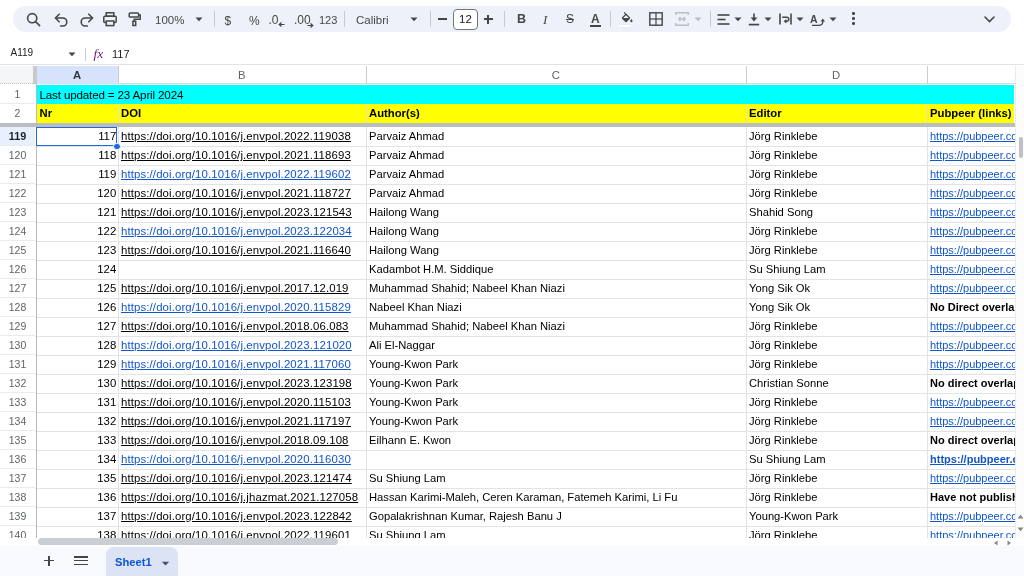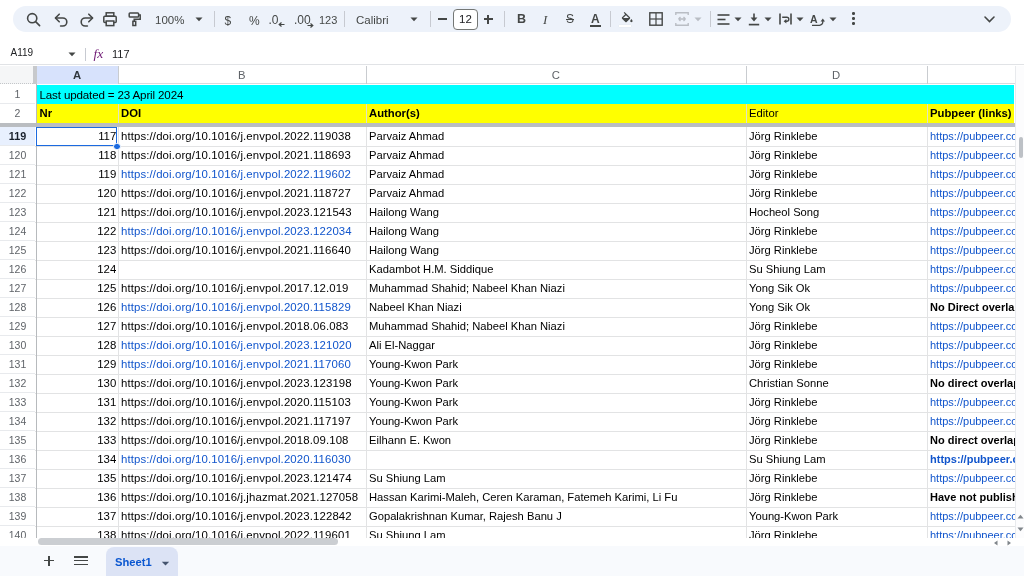--- a/index.html
+++ b/index.html
@@ -1,20 +1,20 @@
 <!DOCTYPE html>
 <html><head><meta charset="utf-8"><title>Sheet</title><style>
 *{margin:0;padding:0;box-sizing:border-box;border:0 solid}
 html,body{width:1024px;height:576px;overflow:hidden;background:#fff;
  font-family:"Liberation Sans",sans-serif;-webkit-font-smoothing:antialiased}
 .a{position:absolute}
 svg{position:absolute;overflow:visible}
 .tl{font-size:11.5px;color:#444746}
 .cell{white-space:nowrap;overflow:visible;font-size:11.4px;color:#000;line-height:19.8px;height:19px}
-.lnk{}
+.lnk{text-decoration:underline}
 </style></head><body>
 <div class="a" style="left:13px;top:6px;width:998px;height:26px;background:#edf2fa;border-radius:13px"></div>
 <svg class="a" style="left:26px;top:11.5px" width="15" height="15" viewBox="0 0 15 15">
     <circle cx="6.2" cy="6.2" r="4.6" fill="none" stroke="#444746" stroke-width="1.6"></circle>
     <line x1="9.6" y1="9.6" x2="13.6" y2="13.6" stroke="#444746" stroke-width="1.6" stroke-linecap="round"></line>
   </svg>
 <svg class="a" style="left:54px;top:13px" width="14" height="12" viewBox="0 0 14 12">
     <path d="M5.2 1.2 1.4 5l3.8 3.8" fill="none" stroke="#444746" stroke-width="1.6" stroke-linecap="round" stroke-linejoin="round"></path>
     <path d="M1.8 5h7.0a4.0 4.0 0 0 1 0 8h-2.2" fill="none" stroke="#444746" stroke-width="1.6" stroke-linecap="round"></path>
   </svg>
@@ -147,21 +147,21 @@
 <div class="a" style="left:36.5px;top:18.5px;width:977.5px;height:19px;background:#00ffff"></div>
 <div class="a cell" style="left:39.5px;top:18.5px;font-weight:normal;font-size:11.6px;letter-spacing:-0.15px">Last updated = 23 April 2024</div>
 <div class="a" style="left:36.5px;top:37.5px;width:977.5px;height:19px;background:#ffff00"></div>
 <div class="a" style="left:117.5px;top:37.5px;width:1px;height:19px;background:#dfe1c9"></div>
 <div class="a" style="left:366px;top:37.5px;width:1px;height:19px;background:#dfe1c9"></div>
 <div class="a" style="left:745.5px;top:37.5px;width:1px;height:19px;background:#dfe1c9"></div>
 <div class="a" style="left:926.5px;top:37.5px;width:1px;height:19px;background:#dfe1c9"></div>
 <div class="a cell" style="left:39.5px;top:37.5px;font-weight:bold;font-size:11.3px">Nr</div>
 <div class="a cell" style="left:121px;top:37.5px;font-weight:bold;font-size:11.3px">DOI</div>
 <div class="a cell" style="left:369px;top:37.5px;font-weight:bold;font-size:11.3px">Author(s)</div>
-<div class="a cell" style="left:749px;top:37.5px;font-weight:normal;font-size:11.3px">Editor</div>
+<div class="a cell" style="left:749px;top:37.5px;font-weight:bold;font-size:11.3px">Editor</div>
 <div class="a cell" style="left:930px;top:37.5px;font-weight:bold;font-size:11.3px">Pubpeer (links)</div>
 <div class="a" style="left:0;top:18.5px;width:35px;height:19px;background:#fff;border-bottom:1px solid #e8eaed;text-align:center;font-size:10.5px;color:#5f6368;line-height:19px">1</div>
 <div class="a" style="left:0;top:37.5px;width:35px;height:19px;background:#fff;text-align:center;font-size:10.5px;color:#5f6368;line-height:19px">2</div>
 <div class="a" style="left:0;top:56.5px;width:1015px;height:4.5px;background:#babdc1"></div>
 <div class="a" style="left:0;top:61px;width:35px;height:19px;background:#e8f0fe;border-bottom:1px solid #e8eaed;text-align:center;line-height:19px;font-weight:bold;color:#19202c;font-size:10.8px">119</div>
 <div class="a" style="left:35px;top:79.5px;width:980px;height:0.8px;background:#e2e3e4"></div>
 <div class="a cell" style="left:35px;top:61px;width:81.3px;text-align:right">117</div>
 <div class="a cell lnk" style="left:121px;top:61px;color:#000;letter-spacing:0.12px">https://doi.org/10.1016/j.envpol.2022.119038</div>
 <div class="a cell" style="left:369px;top:61px;font-size:11.2px">Parvaiz Ahmad</div>
 <div class="a cell" style="left:749px;top:61px;font-size:11.2px">Jörg Rinklebe</div>
@@ -185,21 +185,21 @@
 <div class="a cell" style="left:35px;top:118px;width:81.3px;text-align:right">120</div>
 <div class="a cell lnk" style="left:121px;top:118px;color:#000;letter-spacing:0.12px">https://doi.org/10.1016/j.envpol.2021.118727</div>
 <div class="a cell" style="left:369px;top:118px;font-size:11.2px">Parvaiz Ahmad</div>
 <div class="a cell" style="left:749px;top:118px;font-size:11.2px">Jörg Rinklebe</div>
 <div class="a cell lnk" style="left:930px;top:118px;color:#1155cc;font-size:11px">https://pubpeer.com/publications</div>
 <div class="a" style="left:0;top:137px;width:35px;height:19px;background:#fff;border-bottom:1px solid #e8eaed;text-align:center;line-height:19px;color:#5f6368;font-size:10.5px">123</div>
 <div class="a" style="left:35px;top:155.5px;width:980px;height:0.8px;background:#e2e3e4"></div>
 <div class="a cell" style="left:35px;top:137px;width:81.3px;text-align:right">121</div>
 <div class="a cell lnk" style="left:121px;top:137px;color:#000;letter-spacing:0.12px">https://doi.org/10.1016/j.envpol.2023.121543</div>
 <div class="a cell" style="left:369px;top:137px;font-size:11.2px">Hailong Wang</div>
-<div class="a cell" style="left:749px;top:137px;font-size:11.2px">Hocheol Song</div>
+<div class="a cell" style="left:749px;top:137px;font-size:11.2px">Shahid Song</div>
 <div class="a cell lnk" style="left:930px;top:137px;color:#1155cc;font-size:11px">https://pubpeer.com/publications</div>
 <div class="a" style="left:0;top:156px;width:35px;height:19px;background:#fff;border-bottom:1px solid #e8eaed;text-align:center;line-height:19px;color:#5f6368;font-size:10.5px">124</div>
 <div class="a" style="left:35px;top:174.5px;width:980px;height:0.8px;background:#e2e3e4"></div>
 <div class="a cell" style="left:35px;top:156px;width:81.3px;text-align:right">122</div>
 <div class="a cell lnk" style="left:121px;top:156px;color:#1155cc;letter-spacing:0.12px">https://doi.org/10.1016/j.envpol.2023.122034</div>
 <div class="a cell" style="left:369px;top:156px;font-size:11.2px">Hailong Wang</div>
 <div class="a cell" style="left:749px;top:156px;font-size:11.2px">Jörg Rinklebe</div>
 <div class="a cell lnk" style="left:930px;top:156px;color:#1155cc;font-size:11px">https://pubpeer.com/publications</div>
 <div class="a" style="left:0;top:175px;width:35px;height:19px;background:#fff;border-bottom:1px solid #e8eaed;text-align:center;line-height:19px;color:#5f6368;font-size:10.5px">125</div>
 <div class="a" style="left:35px;top:193.5px;width:980px;height:0.8px;background:#e2e3e4"></div>

